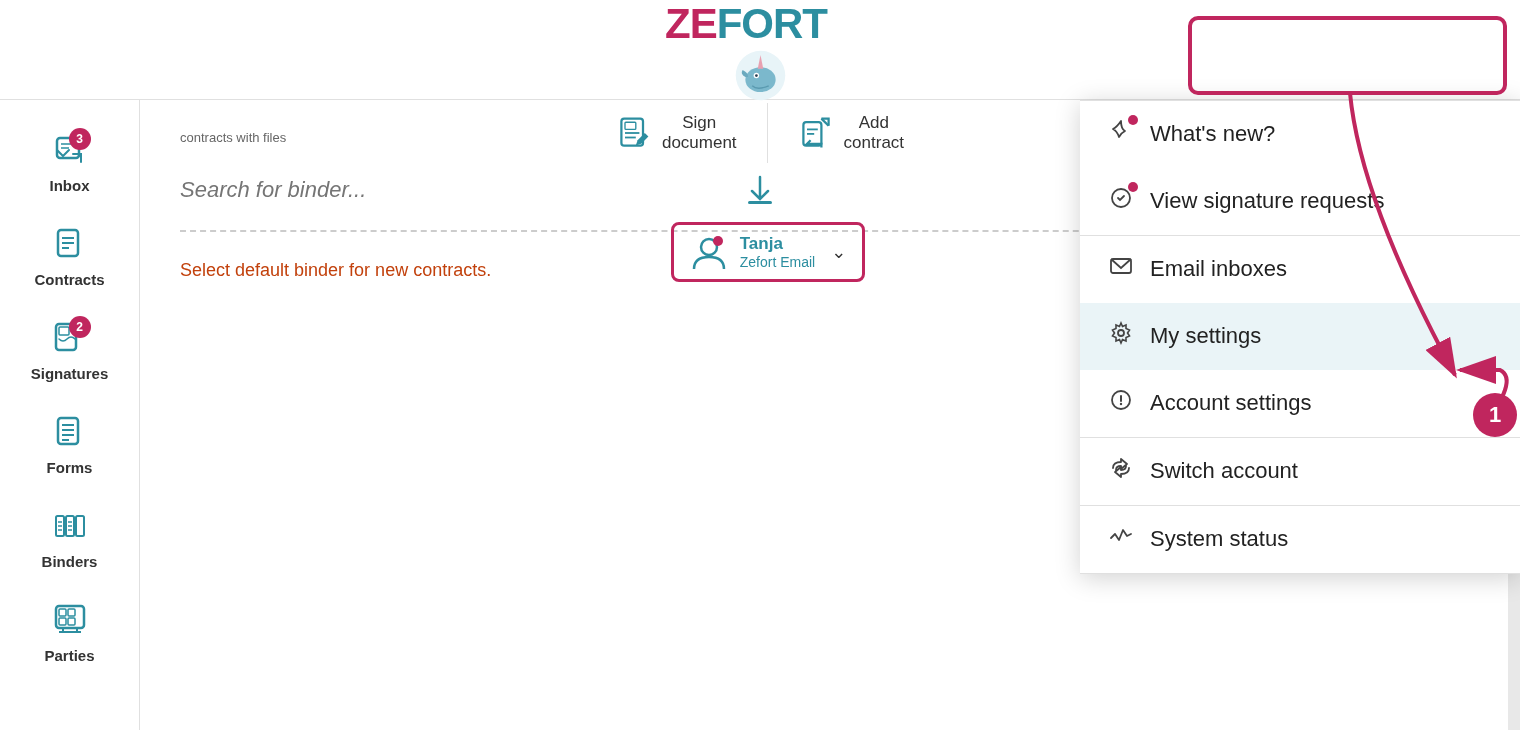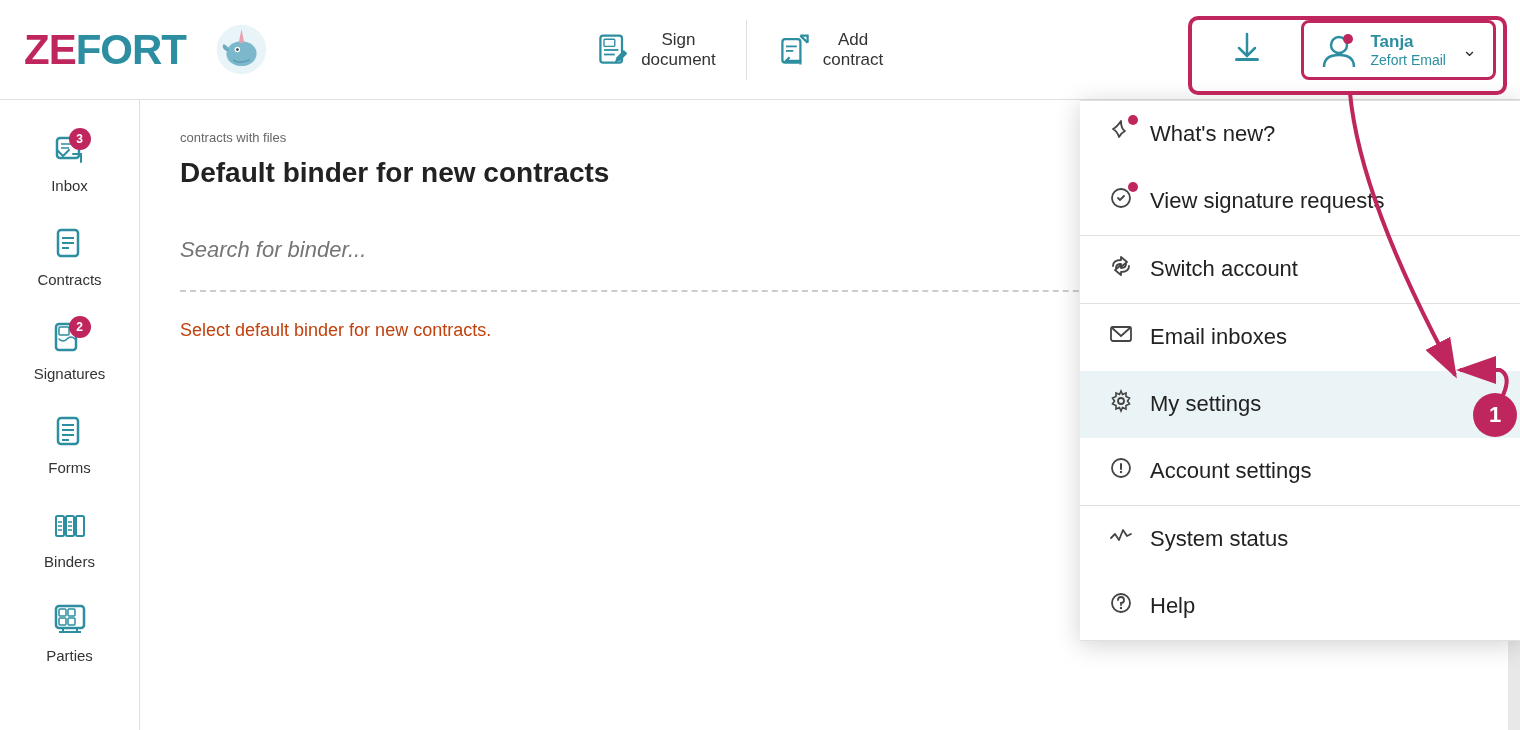--- a/index.html
+++ b/index.html
@@ -8,20 +8,21 @@
     
     .header {
       display: flex;
       align-items: center;
       background: #fff;
       height: 100px;
       padding: 0 24px;
       border-bottom: 1px solid #e0e0e0;
       position: relative;
       z-index: 100;
+      flex-direction: column;
     }
     .logo {
       font-size: 42px;
       font-weight: 900;
       color: #c0265e;
       letter-spacing: -1px;
       margin-right: 28px;
     }
     .logo span.ze { color: #c0265e; }
     .logo span.fort { color: #2c8ea0; }
@@ -96,21 +97,21 @@
     .sidebar-item {
       display: flex;
       flex-direction: column;
       align-items: center;
       padding: 16px 10px;
       width: 100%;
       cursor: pointer;
       position: relative;
     }
     .sidebar-icon { color: #2c8ea0; font-size: 30px; margin-bottom: 4px; position: relative; }
-    .sidebar-label { font-size: 15px; color: #333; font-weight: 400; }
+    .sidebar-label { font-size: 15px; color: #333; font-weight: 700; }
     .badge {
       position: absolute;
       top: -4px;
       right: -4px;
       background: #c0265e;
       color: #fff;
       border-radius: 50%;
       width: 22px;
       height: 22px;
       font-size: 12px;
@@ -389,21 +390,20 @@
       </div>
       <span class="sidebar-label">Parties</span>
     </div>
   </div>
 
   <div class="main-content">
     <div class="content-header">
       <span>contracts with files</span>
     </div>
 
-    <h1 class="section-title">Default binder for new contracts</h1>
 
     <div class="search-row">
       <div class="search-input-wrap">
         <input class="search-input" type="text" placeholder="Search for binder..." style="">
         <span class="step-badge">2</span>
         <span style="margin: 0 10px; color: #ccc; font-size: 24px;">|</span>
         <span class="binder-grid-icon">
           <svg width="30" height="30" viewBox="0 0 30 30">
             <rect x="2" y="2" width="10" height="12" rx="2" fill="none" stroke="#888" stroke-width="2"></rect>
             <rect x="16" y="2" width="10" height="12" rx="2" fill="none" stroke="#888" stroke-width="2"></rect>
@@ -437,77 +437,67 @@
           </svg>
         </span>
         <span>View signature requests</span>
       </div>
     </div>
 
     <div class="dropdown-section">
       <div class="dropdown-menu-item">
         <span class="menu-icon">
           <svg width="24" height="24" viewBox="0 0 24 24">
-            <path d="M4 12 Q4 6 12 6 L12 3 L18 8 L12 13 L12 10 Q7 10 7 14" fill="none" stroke="#444" stroke-width="1.8" stroke-linecap="round" stroke-linejoin="round"></path>
-            <path d="M20 12 Q20 18 12 18 L12 21 L6 16 L12 11 L12 14 Q17 14 17 10" fill="none" stroke="#444" stroke-width="1.8" stroke-linecap="round" stroke-linejoin="round"></path>
-          </svg>
-        </span>
-        <span>Switch account</span>
+            <rect x="2" y="5" width="20" height="14" rx="2" fill="none" stroke="#444" stroke-width="1.8"></rect>
+            <polyline points="2,5 12,14 22,5" fill="none" stroke="#444" stroke-width="1.8"></polyline>
+          </svg>
+        </span>
+        <span>Email inboxes</span>
+      </div>
+      <div class="dropdown-menu-item active">
+        <span class="menu-icon">
+          <svg width="24" height="24" viewBox="0 0 24 24">
+            <circle cx="12" cy="12" r="3" fill="none" stroke="#444" stroke-width="1.8"></circle>
+            <path d="M12 2 L13.5 5.5 L17 4 L17 7.5 L20.5 9 L18.5 12 L20.5 15 L17 16.5 L17 20 L13.5 18.5 L12 22 L10.5 18.5 L7 20 L7 16.5 L3.5 15 L5.5 12 L3.5 9 L7 7.5 L7 4 L10.5 5.5 Z" fill="none" stroke="#444" stroke-width="1.6"></path>
+          </svg>
+        </span>
+        <span>My settings</span>
+      </div>
+      <div class="dropdown-menu-item">
+        <span class="menu-icon">
+          <svg width="24" height="24" viewBox="0 0 24 24">
+            <circle cx="12" cy="12" r="9" fill="none" stroke="#444" stroke-width="1.8"></circle>
+            <line x1="12" y1="8" x2="12" y2="13" stroke="#444" stroke-width="2" stroke-linecap="round"></line>
+            <circle cx="12" cy="16" r="1.2" fill="#444"></circle>
+          </svg>
+        </span>
+        <span>Account settings</span>
       </div>
     </div>
 
     <div class="dropdown-section">
       <div class="dropdown-menu-item">
         <span class="menu-icon">
           <svg width="24" height="24" viewBox="0 0 24 24">
-            <rect x="2" y="5" width="20" height="14" rx="2" fill="none" stroke="#444" stroke-width="1.8"></rect>
-            <polyline points="2,5 12,14 22,5" fill="none" stroke="#444" stroke-width="1.8"></polyline>
-          </svg>
-        </span>
-        <span>Email inboxes</span>
-      </div>
-      <div class="dropdown-menu-item active">
-        <span class="menu-icon">
-          <svg width="24" height="24" viewBox="0 0 24 24">
-            <circle cx="12" cy="12" r="3" fill="none" stroke="#444" stroke-width="1.8"></circle>
-            <path d="M12 2 L13.5 5.5 L17 4 L17 7.5 L20.5 9 L18.5 12 L20.5 15 L17 16.5 L17 20 L13.5 18.5 L12 22 L10.5 18.5 L7 20 L7 16.5 L3.5 15 L5.5 12 L3.5 9 L7 7.5 L7 4 L10.5 5.5 Z" fill="none" stroke="#444" stroke-width="1.6"></path>
-          </svg>
-        </span>
-        <span>My settings</span>
-      </div>
-      <div class="dropdown-menu-item">
-        <span class="menu-icon">
-          <svg width="24" height="24" viewBox="0 0 24 24">
-            <circle cx="12" cy="12" r="9" fill="none" stroke="#444" stroke-width="1.8"></circle>
-            <line x1="12" y1="8" x2="12" y2="13" stroke="#444" stroke-width="2" stroke-linecap="round"></line>
-            <circle cx="12" cy="16" r="1.2" fill="#444"></circle>
-          </svg>
-        </span>
-        <span>Account settings</span>
+            <path d="M4 12 Q4 6 12 6 L12 3 L18 8 L12 13 L12 10 Q7 10 7 14" fill="none" stroke="#444" stroke-width="1.8" stroke-linecap="round" stroke-linejoin="round"></path>
+            <path d="M20 12 Q20 18 12 18 L12 21 L6 16 L12 11 L12 14 Q17 14 17 10" fill="none" stroke="#444" stroke-width="1.8" stroke-linecap="round" stroke-linejoin="round"></path>
+          </svg>
+        </span>
+        <span>Switch account</span>
       </div>
     </div>
 
     <div class="dropdown-section">
       <div class="dropdown-menu-item">
         <span class="menu-icon">
           <svg width="24" height="24" viewBox="0 0 24 24">
             <polyline points="2,14 6,10 10,16 14,6 18,12 22,10" fill="none" stroke="#444" stroke-width="1.8" stroke-linecap="round" stroke-linejoin="round"></polyline>
           </svg>
         </span>
         <span>System status</span>
-      </div>
-      <div class="dropdown-menu-item">
-        <span class="menu-icon">
-          <svg width="24" height="24" viewBox="0 0 24 24">
-            <circle cx="12" cy="12" r="9" fill="none" stroke="#444" stroke-width="1.8"></circle>
-            <path d="M9 9 Q9 6 12 6 Q15 6 15 9 Q15 12 12 12 L12 14" stroke="#444" stroke-width="1.8" fill="none" stroke-linecap="round"></path>
-            <circle cx="12" cy="17" r="1.2" fill="#444"></circle>
-          </svg>
-        </span>
-        <span>Help</span>
       </div>
     </div>
   </div>
 
   <div class="scroll-bar">
     <div class="scroll-thumb"></div>
   </div>
 </div>
 
 <div style="position:fixed; top:0; left:0; width:1520px; height:730px; pointer-events:none; z-index:500;">

